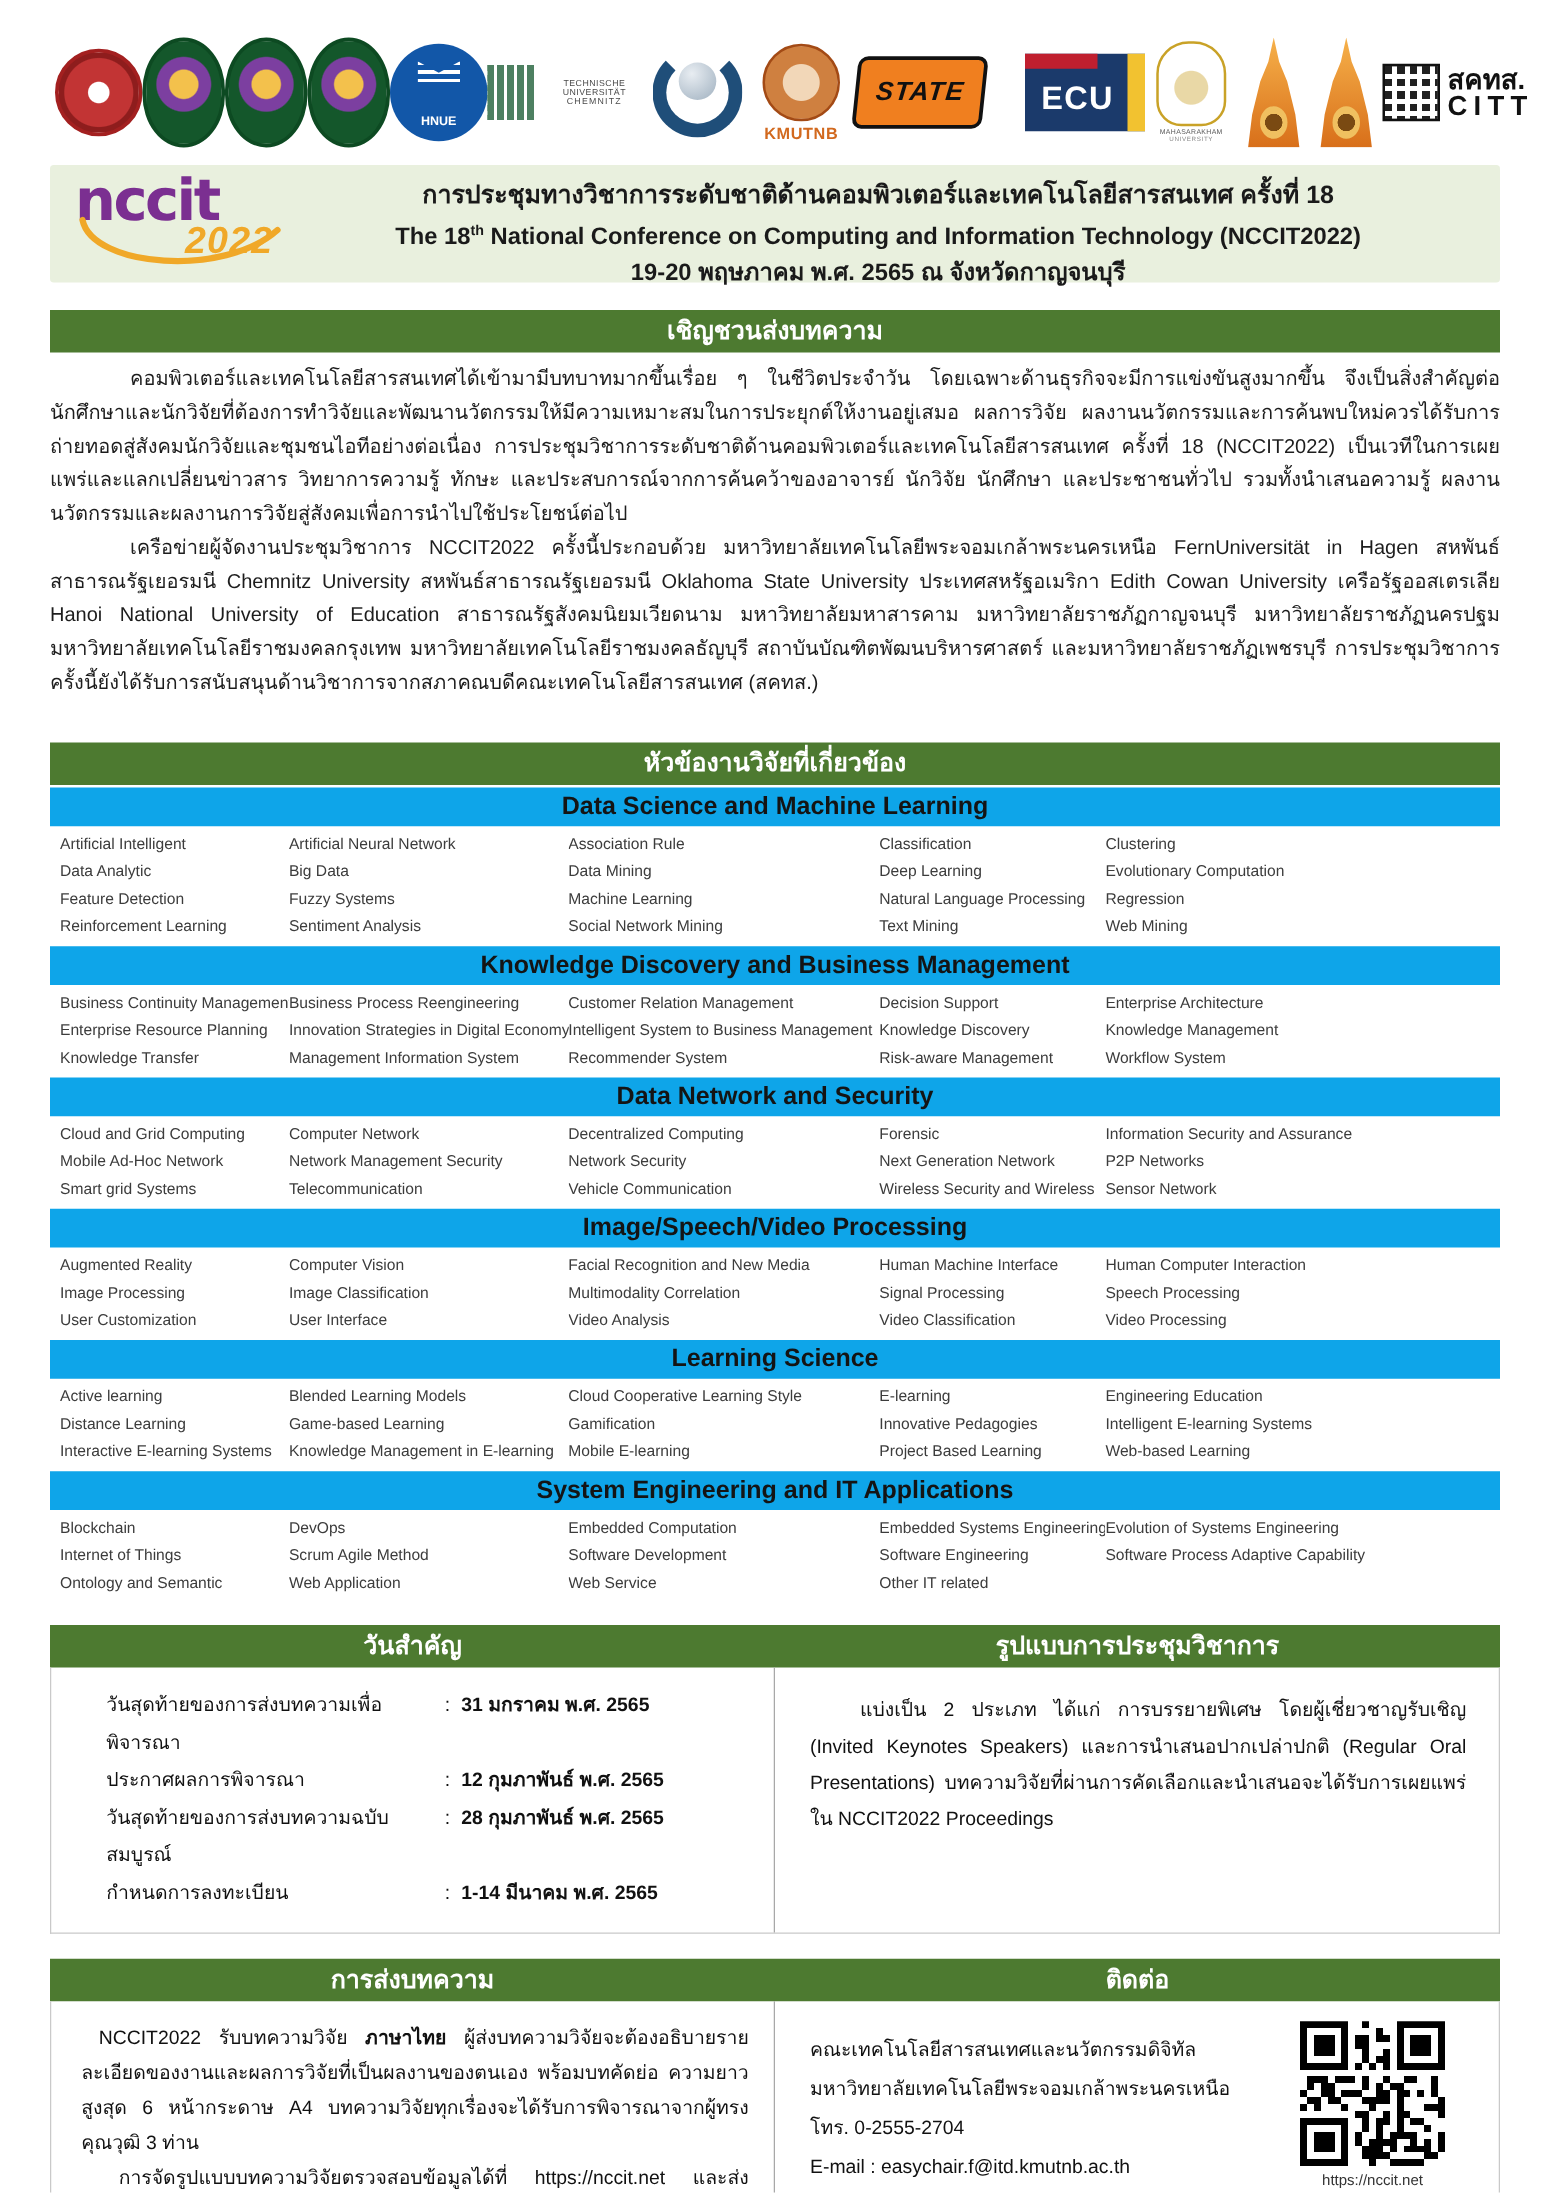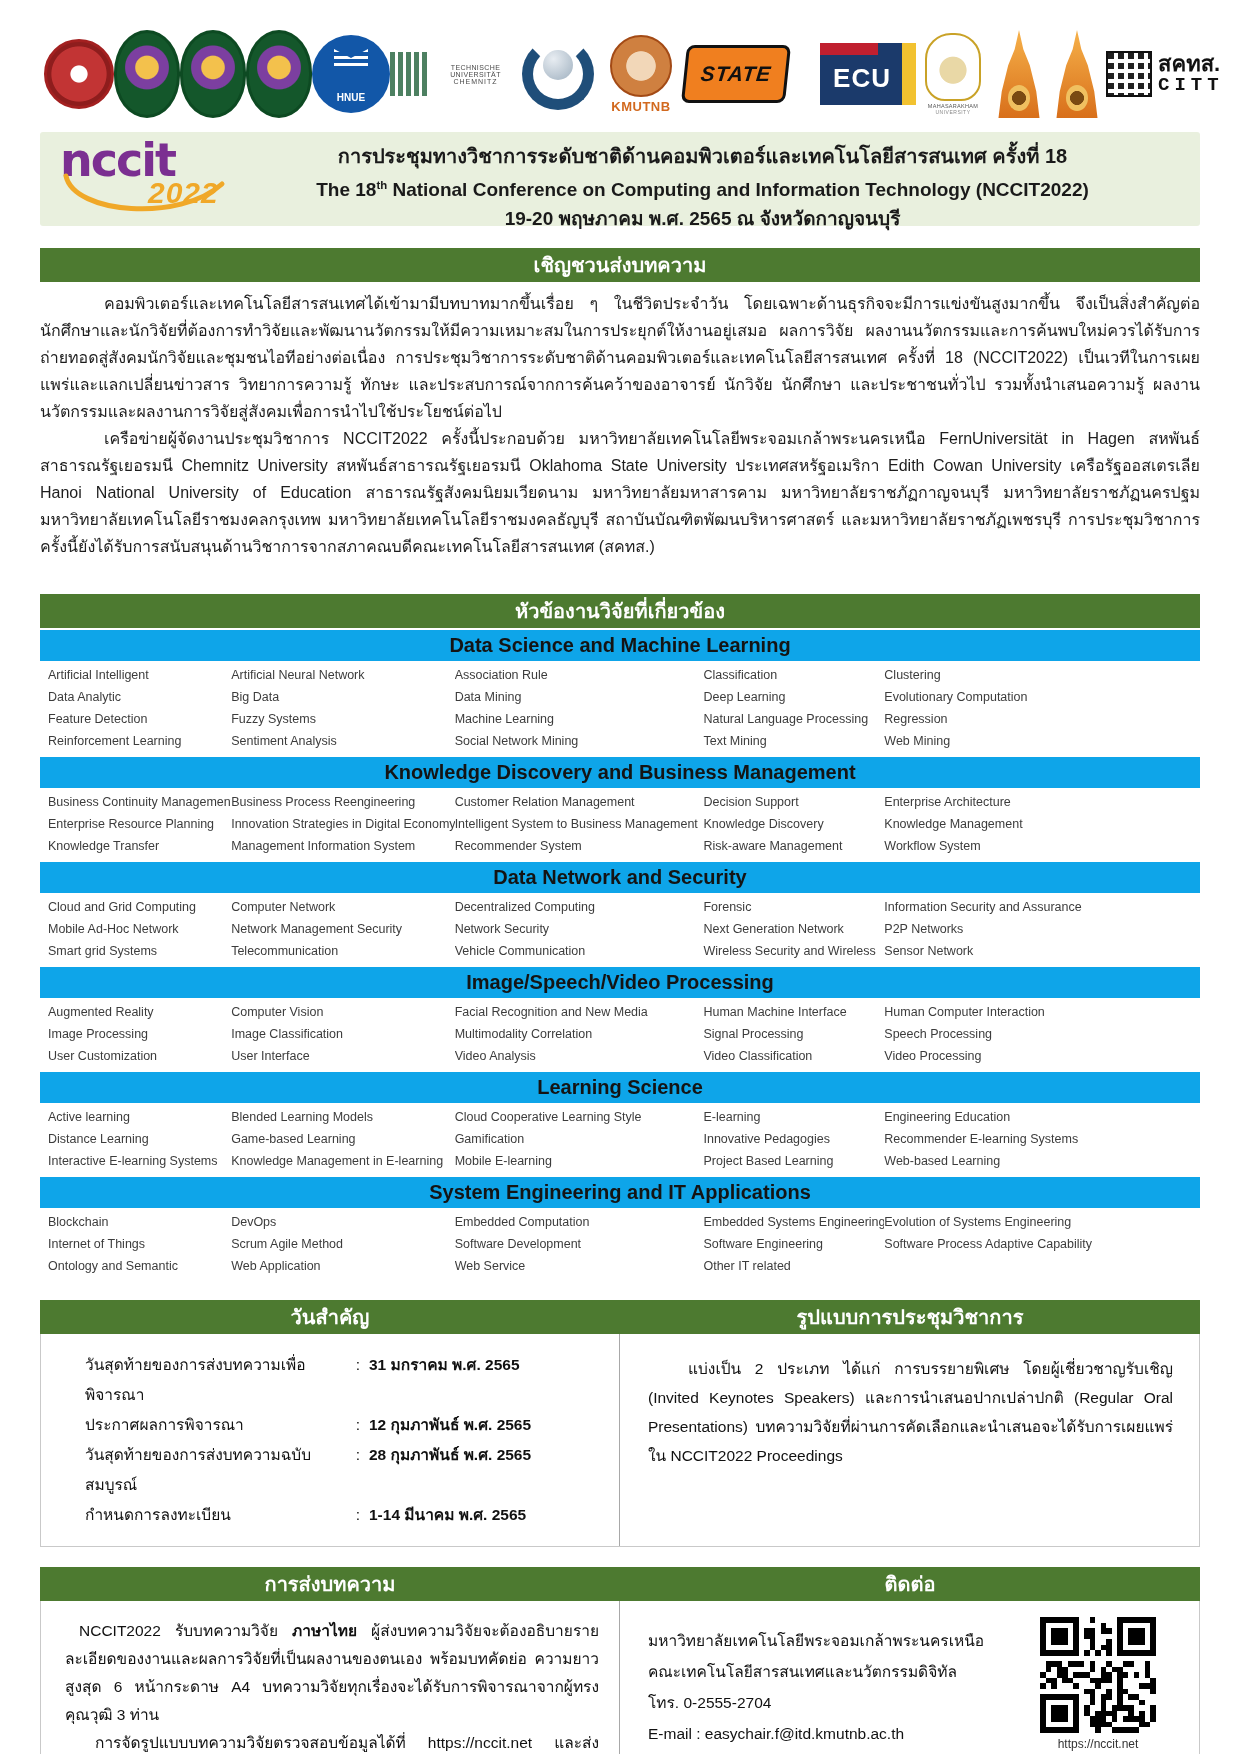--- a/index.html
+++ b/index.html
@@ -50,21 +50,21 @@
   .crown::before { content:""; width:54px; height:88px; background:linear-gradient(#f6b14a,#d86f1a);
     clip-path:polygon(50% 0,58% 22%,70% 40%,82% 70%,88% 100%,12% 100%,18% 70%,30% 40%,42% 22%); }
   .crown::after { content:""; position:absolute; bottom:8px; left:50%; transform:translateX(-50%); width:22px; height:26px; border-radius:50%;
     background:radial-gradient(circle,#7a4a12 0 40%,#f0c060 42%); }
   .citt-logo { flex-direction:row; gap:6px; }
   .citt-logo::before { content:""; width:42px; height:42px; flex:0 0 42px;
     background:repeating-linear-gradient(90deg,#111 0 6px,#fff 6px 10px),repeating-linear-gradient(#111 0 6px,#fff 6px 10px);
     background-blend-mode:screen; border:2px solid #111; }
   .citt-logo .ctxt { display:flex; flex-direction:column; align-items:flex-start; }
   .citt-logo .logo-label { font-size:22px; font-weight:bold; color:#111; line-height:22px;text-align:right; }
-  .citt-logo .logo-label2 { font-size:19px; font-weight:bold; color:#111; letter-spacing:5px; line-height:20px;font-family:Liberation Mono, monospace; }
+  .citt-logo .logo-label2 { font-size:22px; font-weight:bold; color:#111; letter-spacing:5px; line-height:20px; }
 
   
   .header-box { height:94px; background:#e9f0de; border-radius:3px; position:relative; margin-top:10px; }
   .nccit-logo { position:absolute; left:20px; top:8px; width:170px; height:84px; }
   .nccit-word { font-size:46px; font-weight:bold; color:#7b2f91; letter-spacing:-2px; line-height:40px; font-family:"DejaVu Sans","Liberation Sans",sans-serif; }
   .nccit-year { position:absolute; left:88px; top:36px; font-size:30px; font-weight:bold; font-style:italic; color:#f0a828; letter-spacing:1px; }
   .nccit-swoosh { position:absolute; left:0; top:30px; }
   .header-titles { padding:10px 30px 0 195px; text-align:center; }
   .title-th { font-size:20px; font-weight:bold; color:#1a1a1a; line-height:29px; }
   .title-en { font-size:19px; font-weight:bold; color:#1a1a1a; line-height:28px; }
@@ -258,21 +258,21 @@
         <div class="topic-grid">
           <div class="topic">Active learning</div>
           <div class="topic">Blended Learning Models</div>
           <div class="topic">Cloud Cooperative Learning Style</div>
           <div class="topic">E-learning</div>
           <div class="topic">Engineering Education</div>
           <div class="topic">Distance Learning</div>
           <div class="topic">Game-based Learning</div>
           <div class="topic">Gamification</div>
           <div class="topic">Innovative Pedagogies</div>
-          <div class="topic">Recommender E-learning Systems</div>
+          <div class="topic">Intelligent E-learning Systems</div>
           <div class="topic">Interactive E-learning Systems</div>
           <div class="topic">Knowledge Management in E-learning</div>
           <div class="topic">Mobile E-learning</div>
           <div class="topic">Project Based Learning</div>
           <div class="topic">Web-based Learning</div>
         </div>
         <div class="section-title">System Engineering and IT Applications</div>
         <div class="topic-grid">
           <div class="topic">Blockchain</div>
           <div class="topic">DevOps</div>
@@ -331,22 +331,22 @@
     <div class="half">ติดต่อ</div>
   </div>
   <div class="split-body">
     <div class="half-l">
       <p class="sub-p sub-p1"><span>NCCIT2022 รับบทความวิจัย </span><b>ภาษาไทย</b><span> ผู้ส่งบทความวิจัยจะต้องอธิบายรายละเอียดของงานและผลการวิจัยที่เป็นผลงานของตนเอง พร้อมบทคัดย่อ ความยาวสูงสุด 6 หน้ากระดาษ A4 บทความวิจัยทุกเรื่องจะได้รับการพิจารณาจากผู้ทรงคุณวุฒิ 3 ท่าน</span></p>
       <p class="sub-p sub-p2"><span>การจัดรูปแบบบทความวิจัยตรวจสอบข้อมูลได้ที่ </span><span>https://nccit.net</span><span> และส่งบทความได้ที่ </span><span>https://www.easychair.org/conference/?conf=nccit2022</span></p>
     </div>
     <div class="half-r">
       <div class="contact-flex">
         <div class="contact-text">
+            <div class="contact-line">คณะเทคโนโลยีสารสนเทศและนวัตกรรมดิจิทัล</div>
             <div class="contact-line">มหาวิทยาลัยเทคโนโลยีพระจอมเกล้าพระนครเหนือ</div>
-            <div class="contact-line">คณะเทคโนโลยีสารสนเทศและนวัตกรรมดิจิทัล</div>
             <div class="contact-line">โทร. 0-2555-2704</div>
             <div class="contact-line">E-mail : easychair.f@itd.kmutnb.ac.th</div>
           </div>
         <div class="qr-wrap">
           <svg class="qr-svg" width="116" height="116" viewBox="0 0 21 21" shape-rendering="crispEdges">
               <rect x="0" y="0" width="1" height="1" fill="#000"></rect>
               <rect x="1" y="0" width="1" height="1" fill="#000"></rect>
               <rect x="2" y="0" width="1" height="1" fill="#000"></rect>
               <rect x="3" y="0" width="1" height="1" fill="#000"></rect>
               <rect x="4" y="0" width="1" height="1" fill="#000"></rect>

